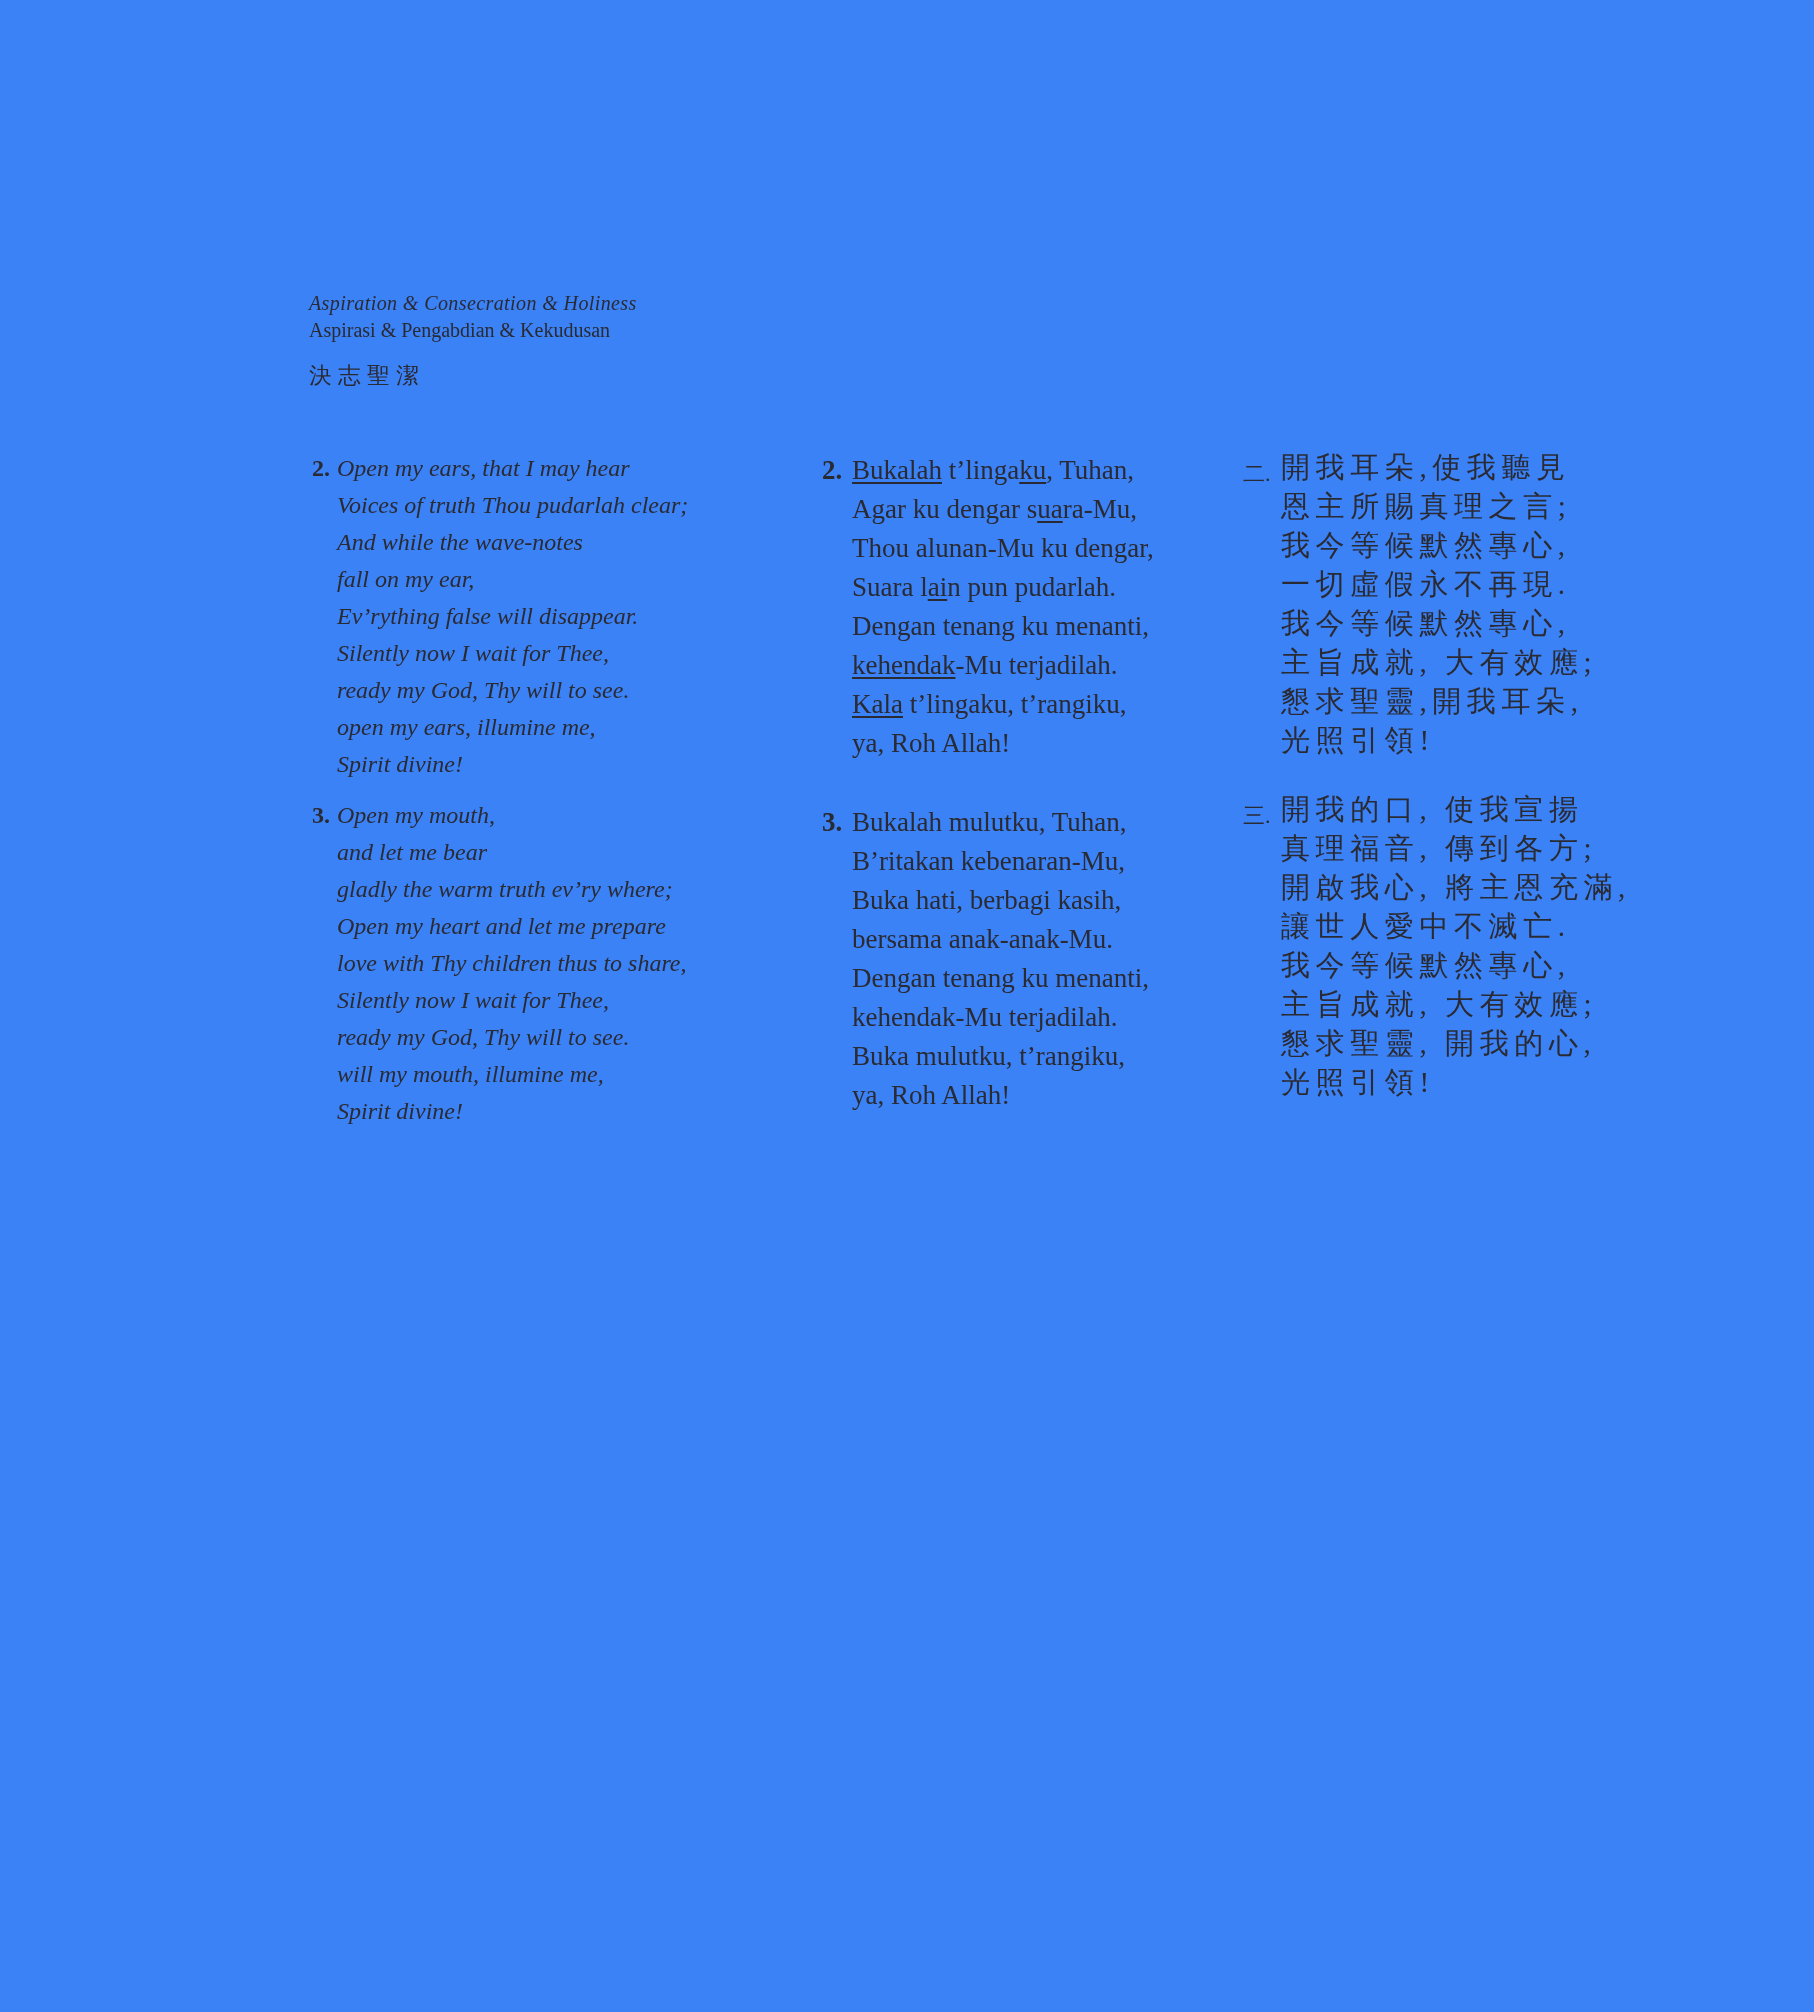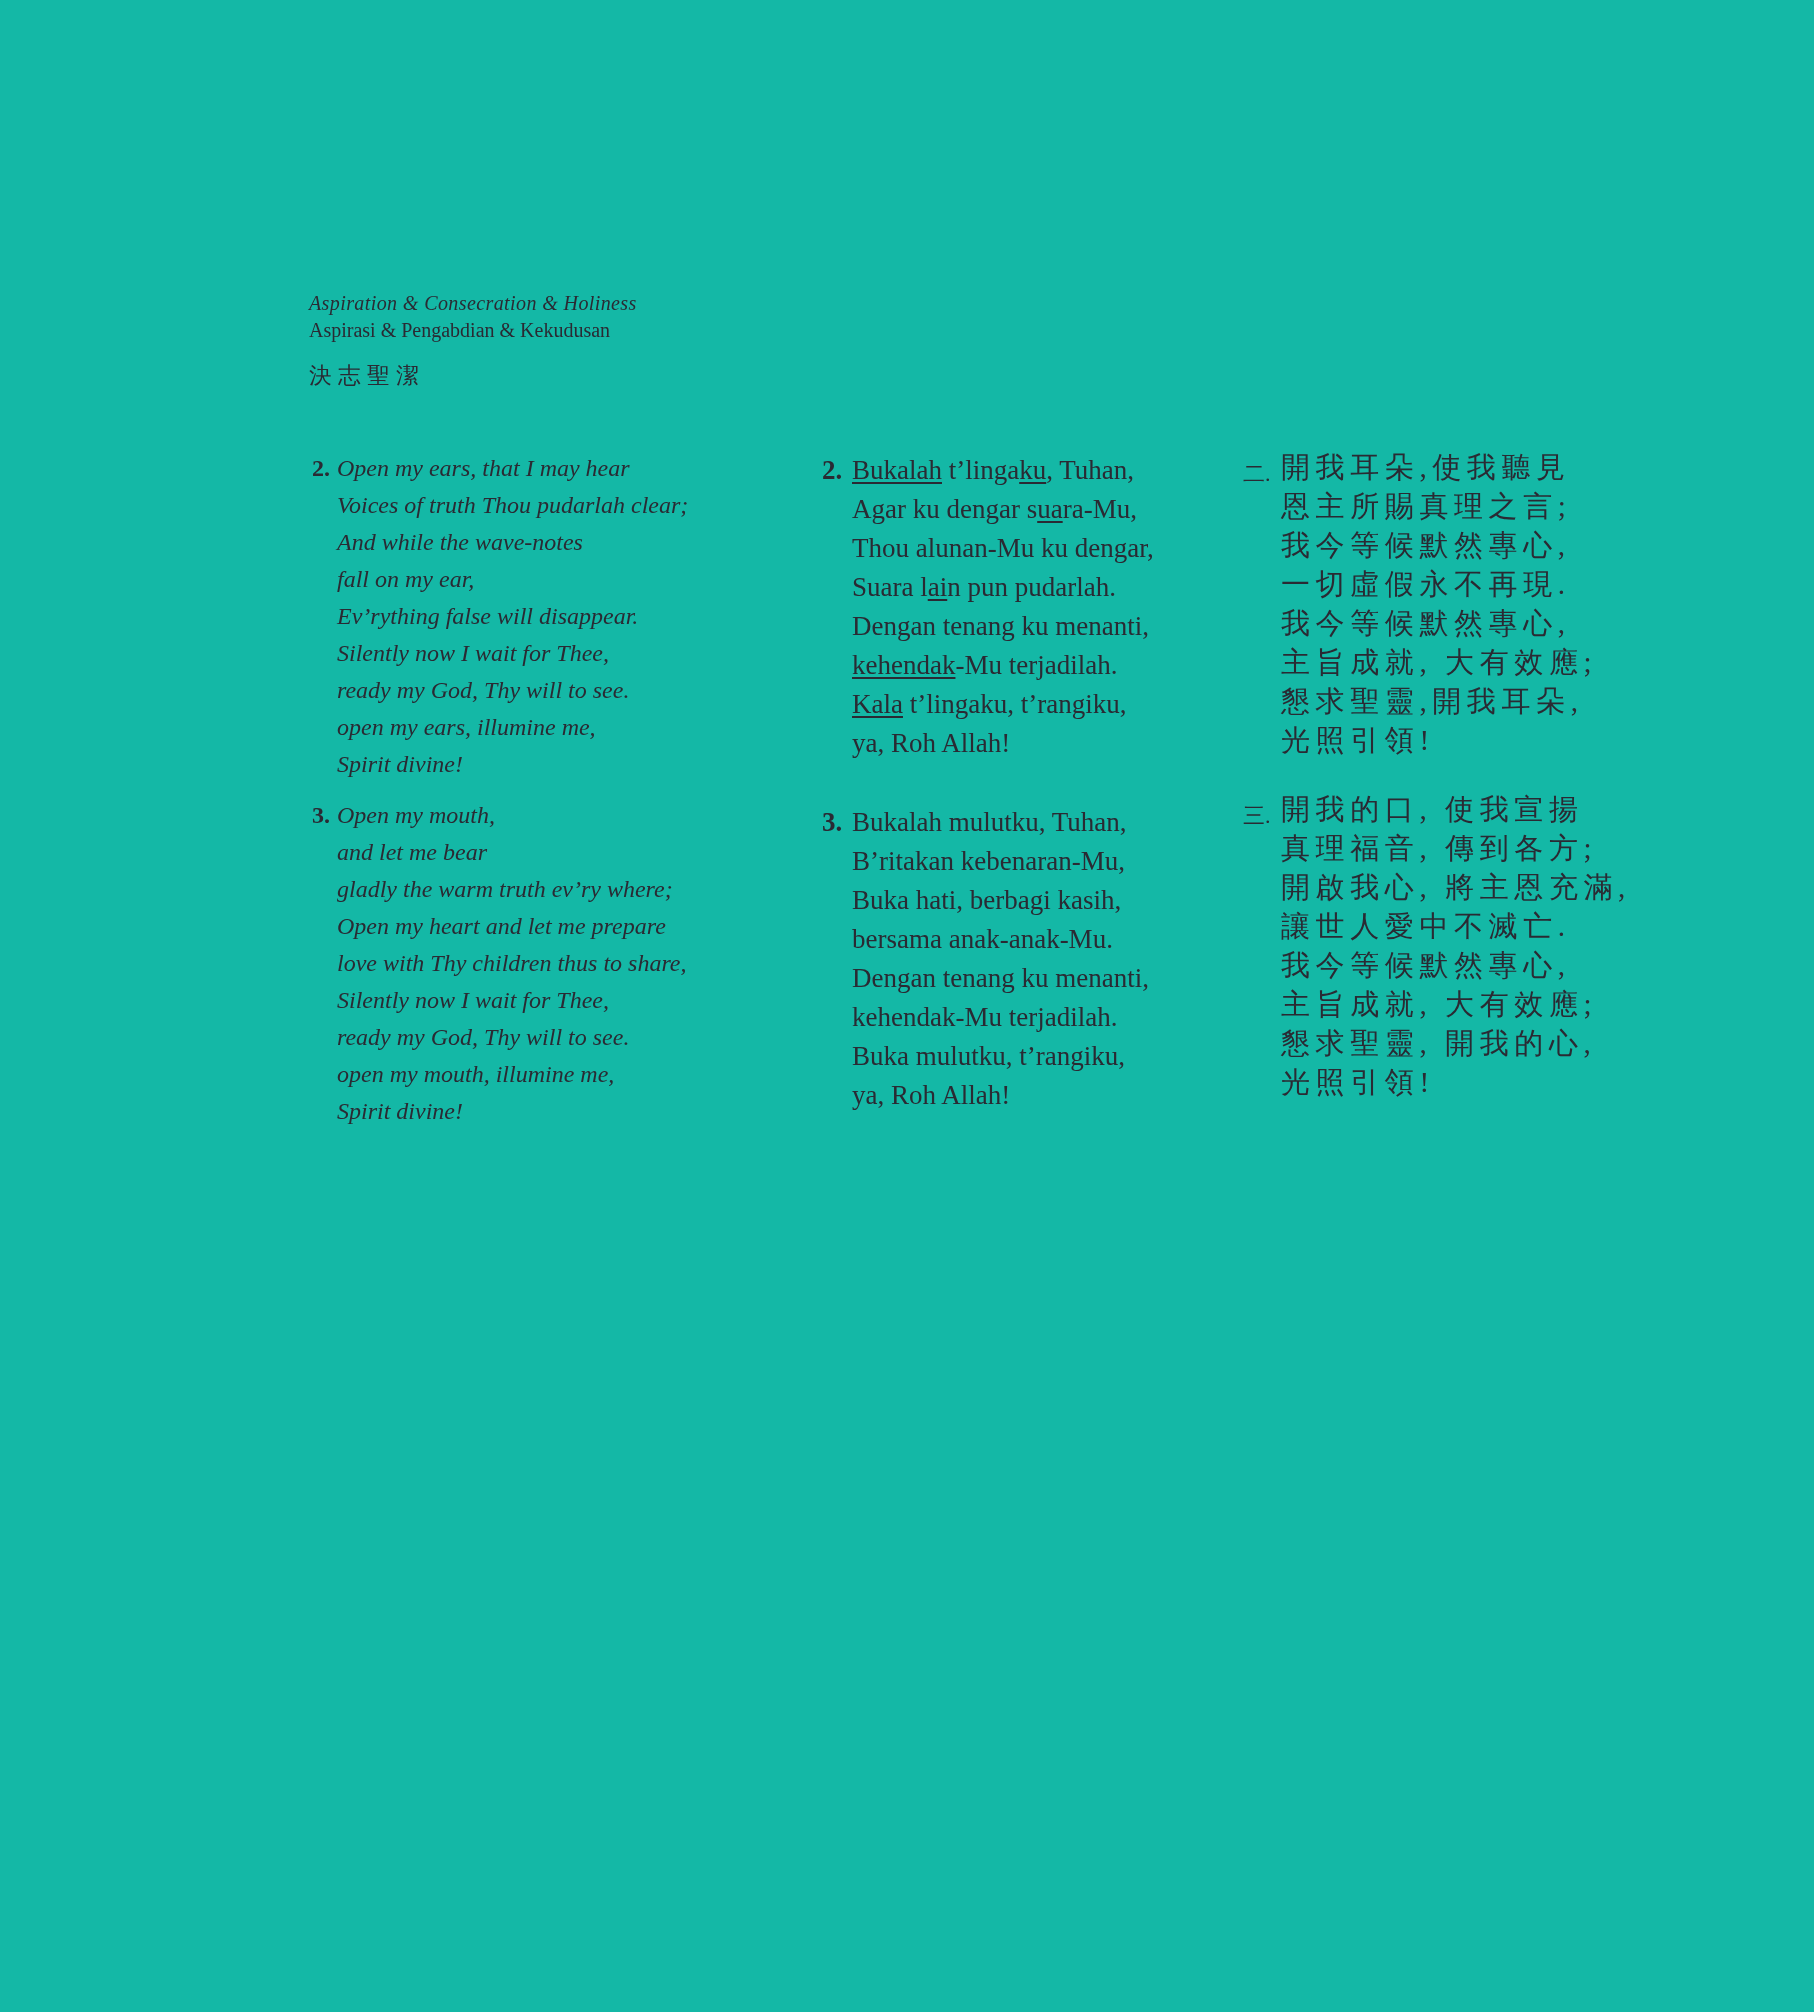--- a/index.html
+++ b/index.html
@@ -4,21 +4,21 @@
 <style>
   html, body {
     margin: 0;
     padding: 0;
     background: #ffffff;
   }
   .page {
     position: relative;
     width: 1815px;
     height: 2012px;
-    background: #14b8a6;
+    background: #3b82f6;
     color: #2a2a33;
     font-family: "Liberation Serif", "DejaVu Serif", serif;
     overflow: hidden;
   }
   .header {
     position: absolute;
     left: 309px;
     top: 290px;
   }
   .h-en {
@@ -92,21 +92,21 @@
       <div class="verse">
         <span class="vnum">3.</span>
         <div class="vlines">
           <div class="vline">Open my mouth,</div>
           <div class="vline">and let me bear</div>
           <div class="vline">gladly the warm truth ev’ry where;</div>
           <div class="vline">Open my heart and let me prepare</div>
           <div class="vline">love with Thy children thus to share,</div>
           <div class="vline">Silently now I wait for Thee,</div>
           <div class="vline">ready my God, Thy will to see.</div>
-          <div class="vline">open my mouth, illumine me,</div>
+          <div class="vline">will my mouth, illumine me,</div>
           <div class="vline">Spirit divine!</div>
         </div>
       </div>
     </section>
   <section class="col col-id">
       <div class="verse">
         <span class="vnum">2.</span>
         <div class="vlines">
           <div class="vline"><u>Bukalah</u> t’linga<u>ku</u>, Tuhan,</div>
           <div class="vline">Agar ku dengar s<u>ua</u>ra-Mu,</div>

